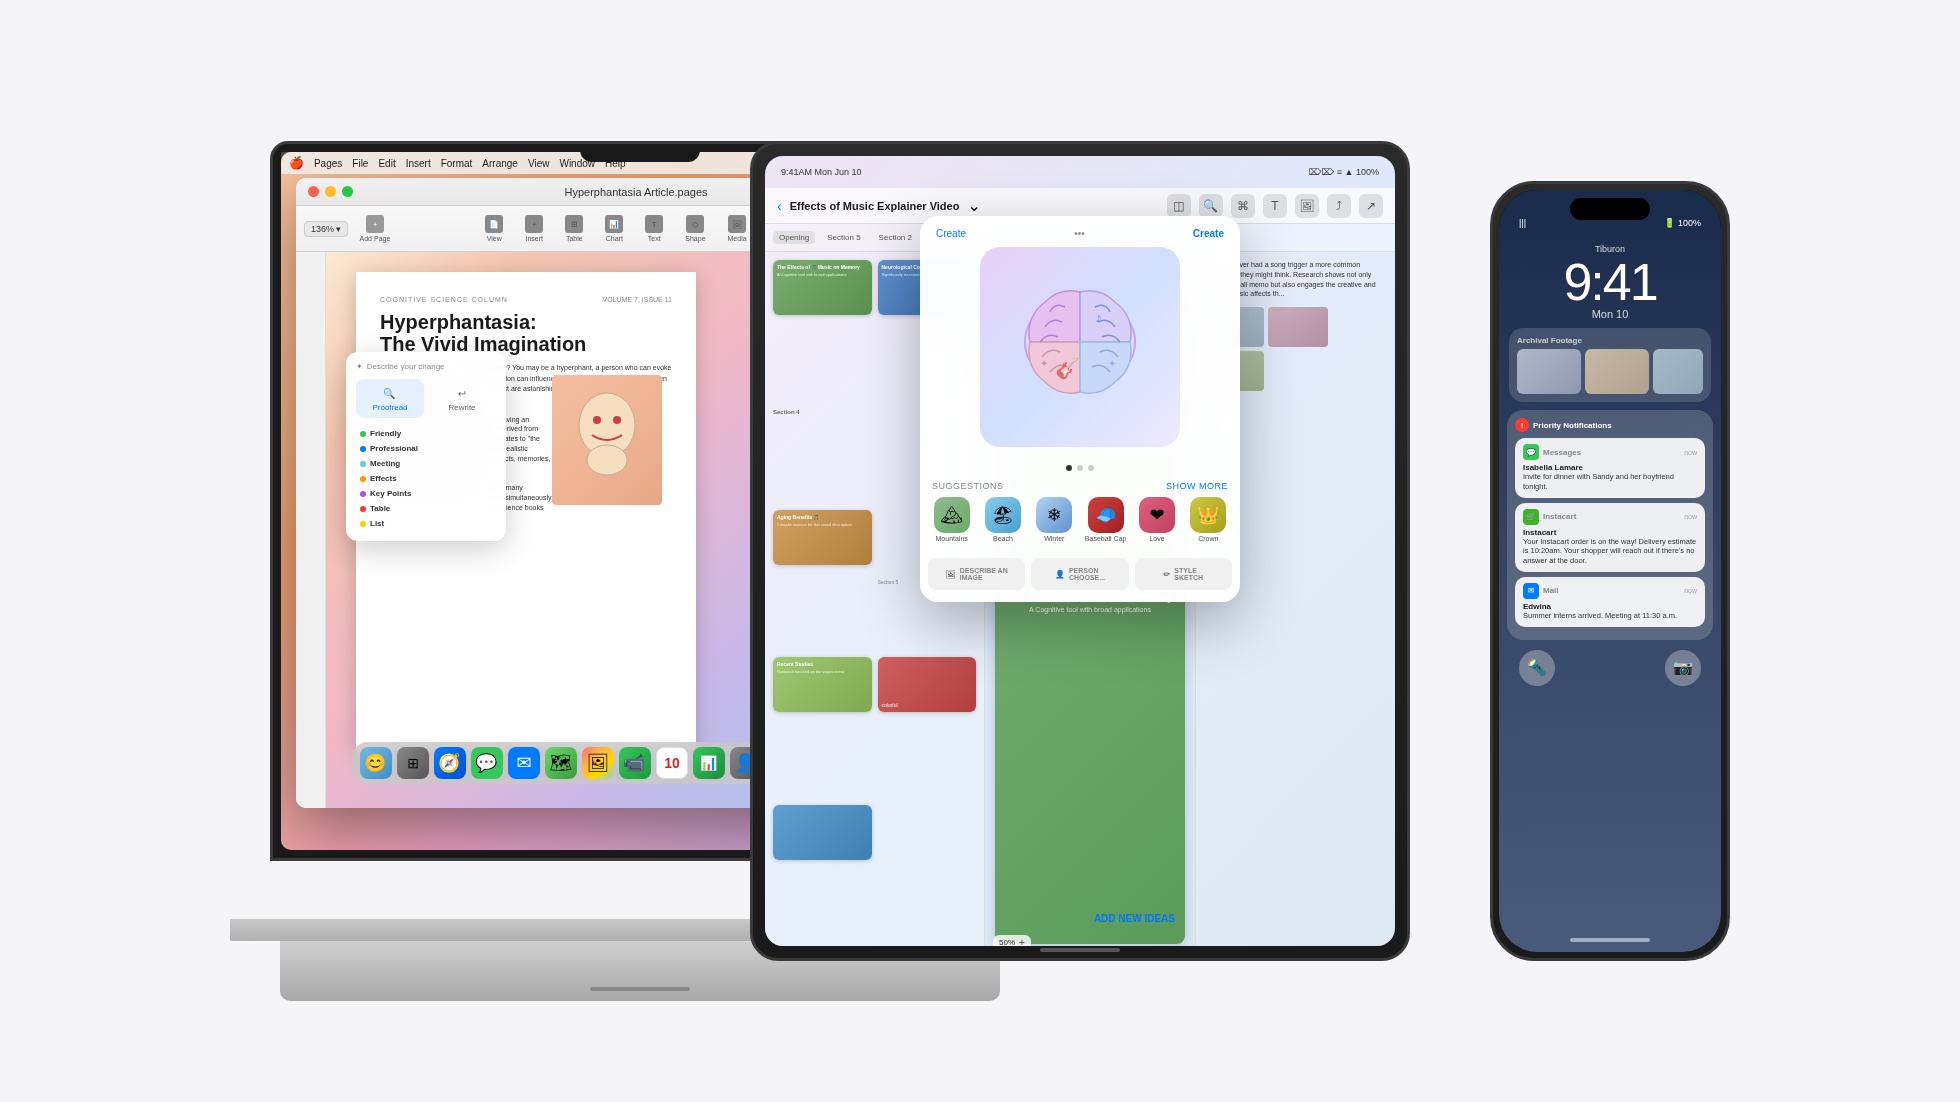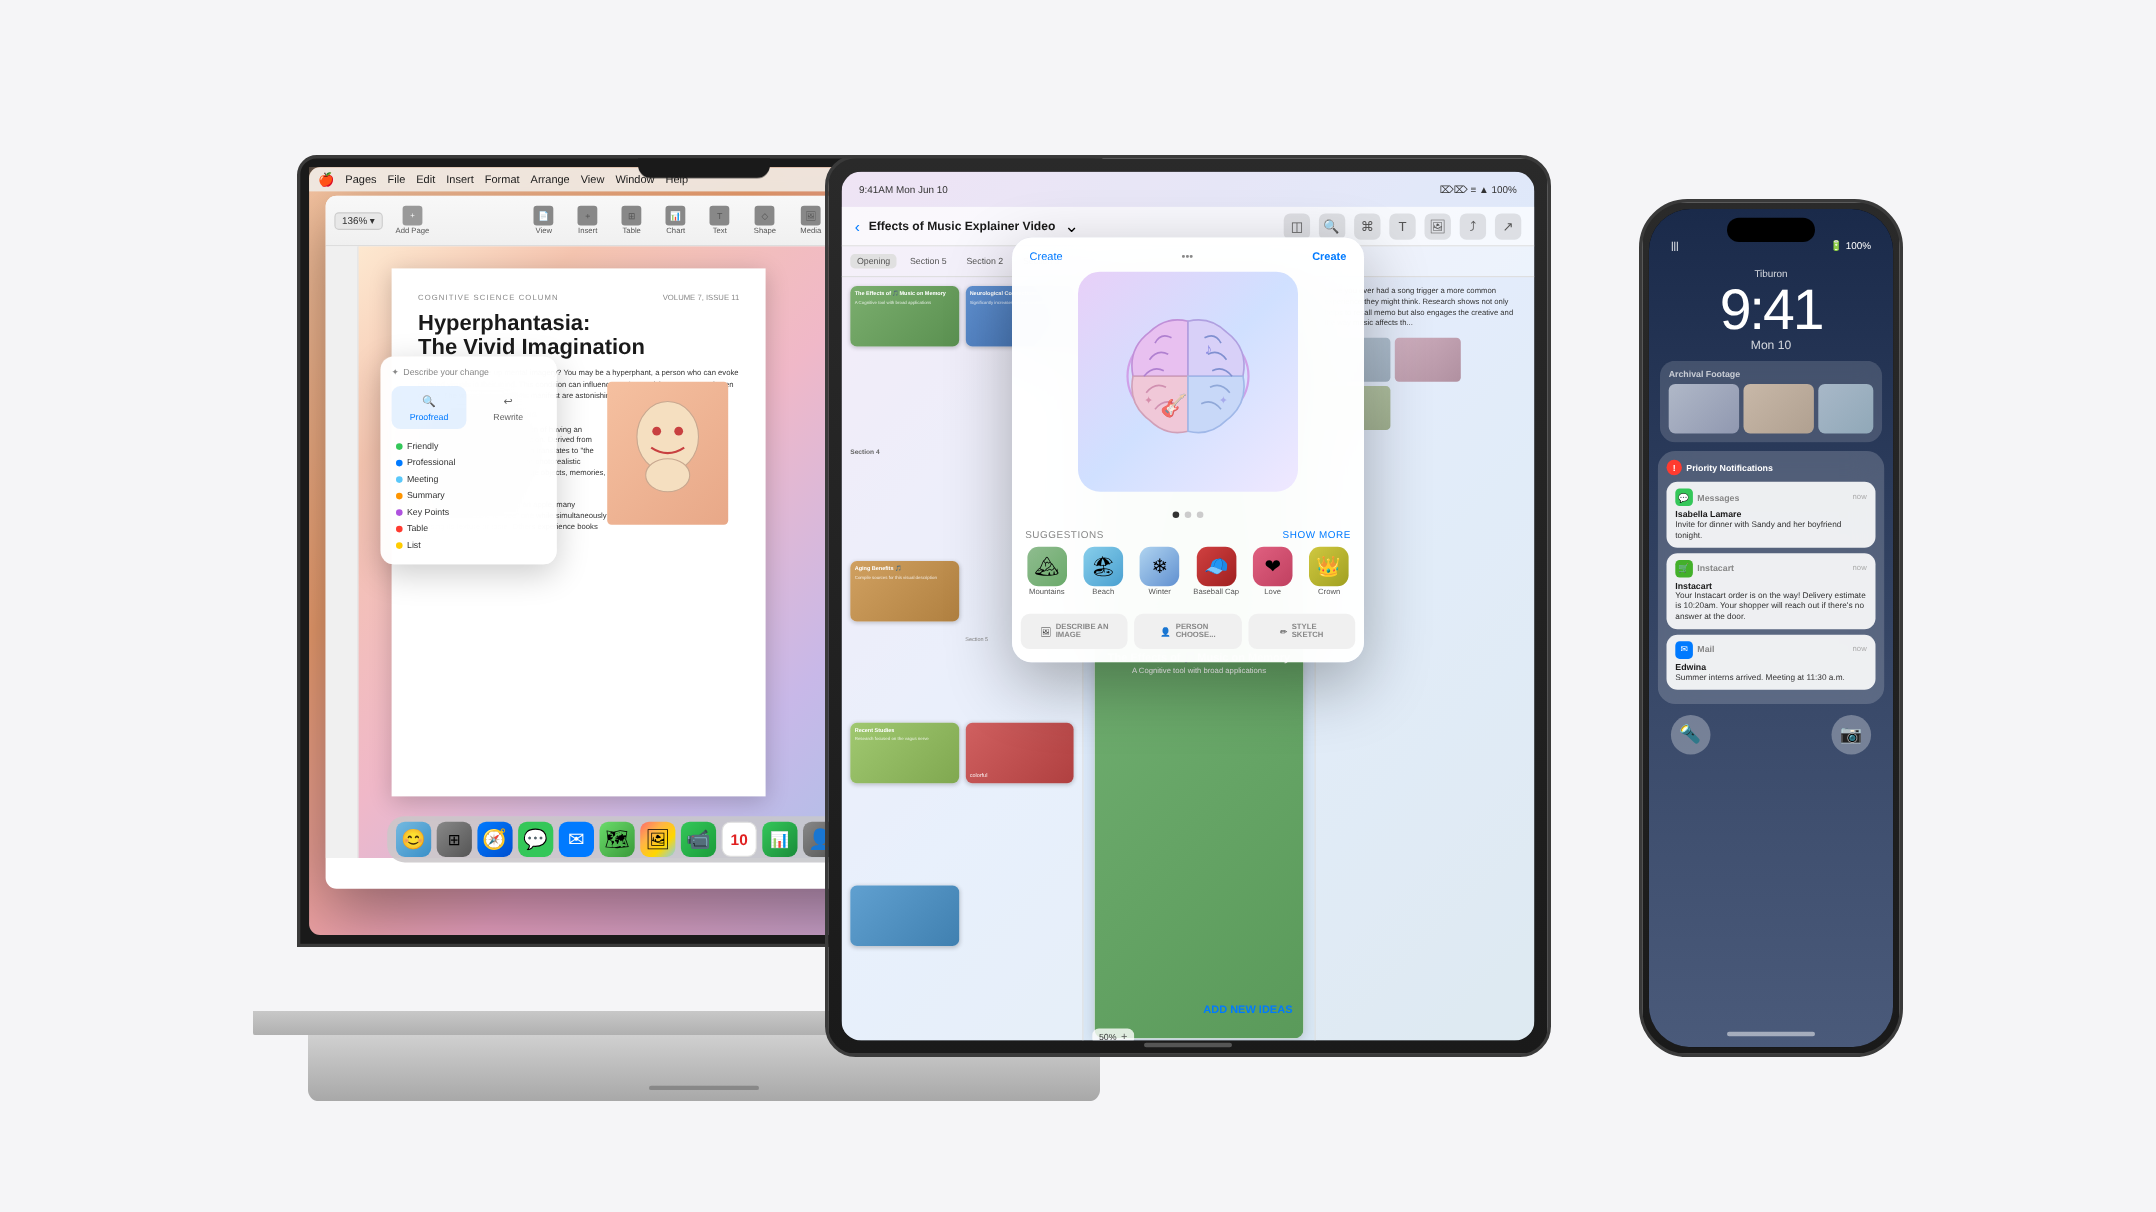--- a/index.html
+++ b/index.html
@@ -384,20 +384,21 @@
       height: 16px;
       border-radius: 4px;
       display: flex;
       align-items: center;
       justify-content: center;
       font-size: 10px;
     }
     .wt-list {
       list-style: none;
       font-size: 8px;
+      font-weight: bold;
     }
     .wt-list li {
       padding: 3px 4px;
       color: #333;
       cursor: pointer;
       border-radius: 4px;
       display: flex;
       align-items: center;
       gap: 4px;
     }
@@ -1019,20 +1020,28 @@
           </div>
           <div class="right-items">
             <span>▪▪▪▪</span>
             <span>⇧</span>
             <span>🔍</span>
             <span>Mon Jun 10  9:41 AM</span>
           </div>
         </div>
 
         <div class="pages-window">
+          <div class="pages-titlebar">
+            <div class="traffic-lights">
+              <div class="traffic-light tl-red"></div>
+              <div class="traffic-light tl-yellow"></div>
+              <div class="traffic-light tl-green"></div>
+            </div>
+            <div class="pages-title-text">Hyperphantasia Article.pages</div>
+          </div>
           <div class="pages-toolbar">
             <div class="zoom-control">
               <span>136%</span>
               <span>▾</span>
             </div>
             <div class="toolbar-group">
               <div class="toolbar-icon" style="background:#999; font-size:7px; color:#fff; padding:1px;">+</div>
               <span style="font-size:7px">Add Page</span>
             </div>
             <div style="flex:1; display:flex; justify-content:center; gap:14px; align-items:center;">
@@ -1133,21 +1142,21 @@
                   <li>
                     <span class="wt-dot" style="background:#007aff;"></span>
                     <span>Professional</span>
                   </li>
                   <li>
                     <span class="wt-dot" style="background:#5ac8fa;"></span>
                     <span>Meeting</span>
                   </li>
                   <li>
                     <span class="wt-dot" style="background:#ff9500;"></span>
-                    <span>Summary</span>
+                    <span>Effects</span>
                   </li>
                   <li>
                     <span class="wt-dot" style="background:#af52de;"></span>
                     <span>Key Points</span>
                   </li>
                   <li>
                     <span class="wt-dot" style="background:#ff3b30;"></span>
                     <span>Table</span>
                   </li>
                   <li>

